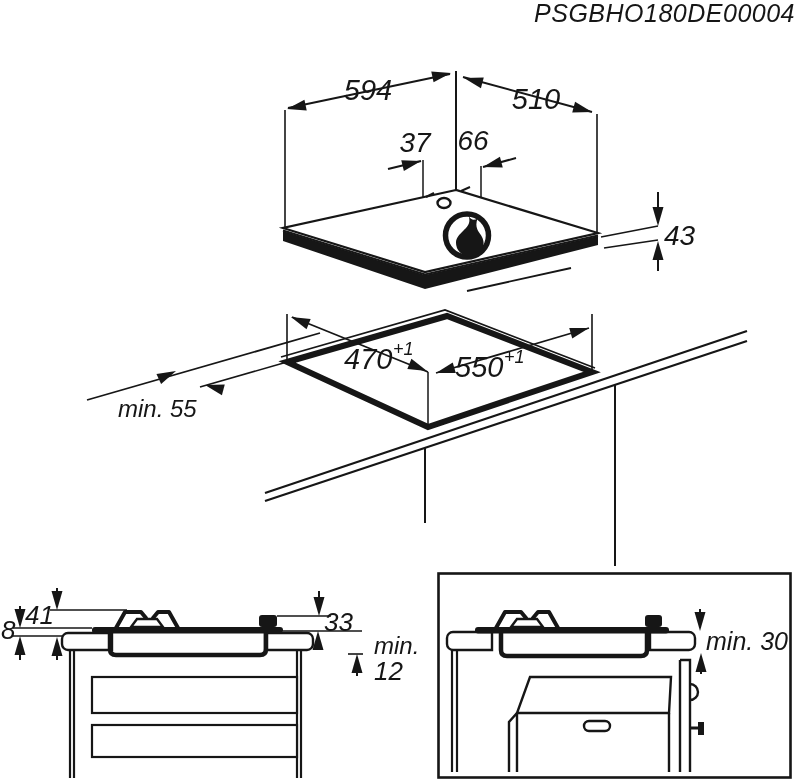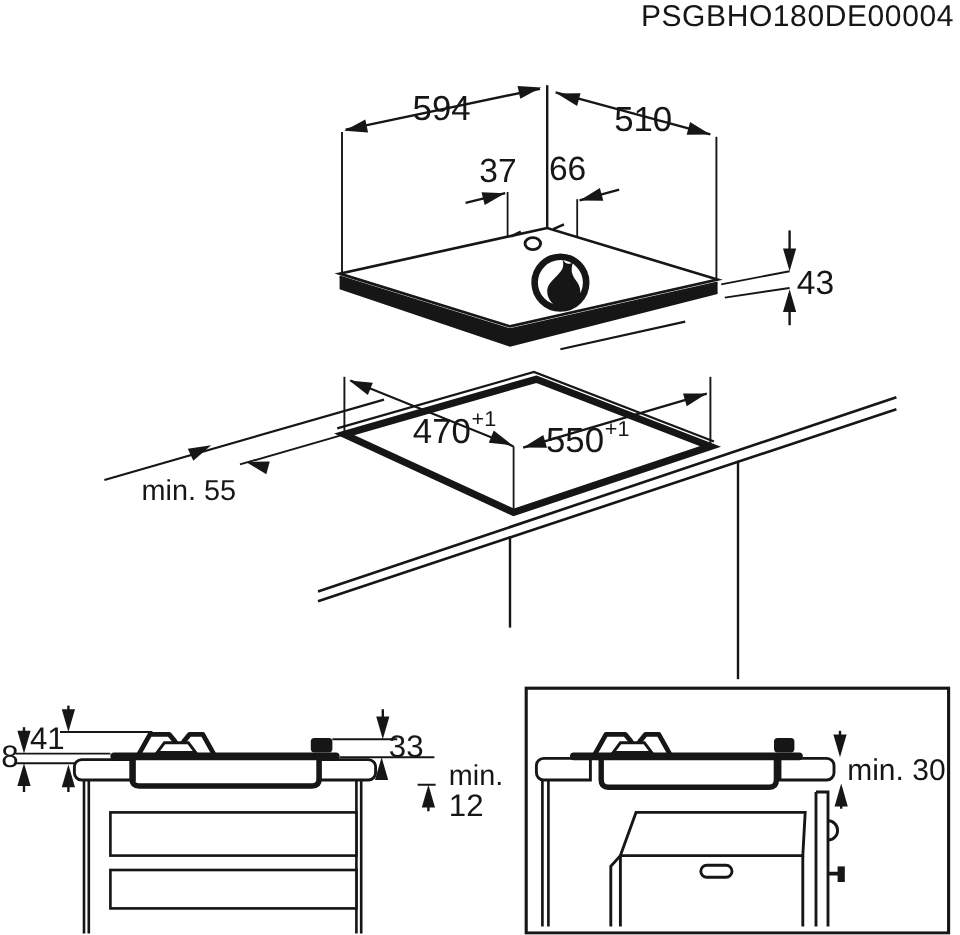--- a/index.html
+++ b/index.html
@@ -1,17 +1,17 @@
 <!DOCTYPE html>
 <html><head>
 <meta charset="utf-8">
 <style>
   html,body{margin:0;padding:0;background:#ffffff;}
   #stage{position:relative;width:800px;height:779px;background:#ffffff;overflow:hidden;
-         font-family:"Liberation Sans", sans-serif;}
+         font-family:"Liberation Sans", sans-serif;font-style:italic;}
   svg{display:block}
   text{fill:#161616;font-family:"Liberation Sans", sans-serif;}
   .ln{stroke:#161616;fill:none;}
 </style>
 </head>
 <body>
 
 <div id="stage">
 <svg width="800" height="779" viewBox="0 0 800 779">
   <defs>

